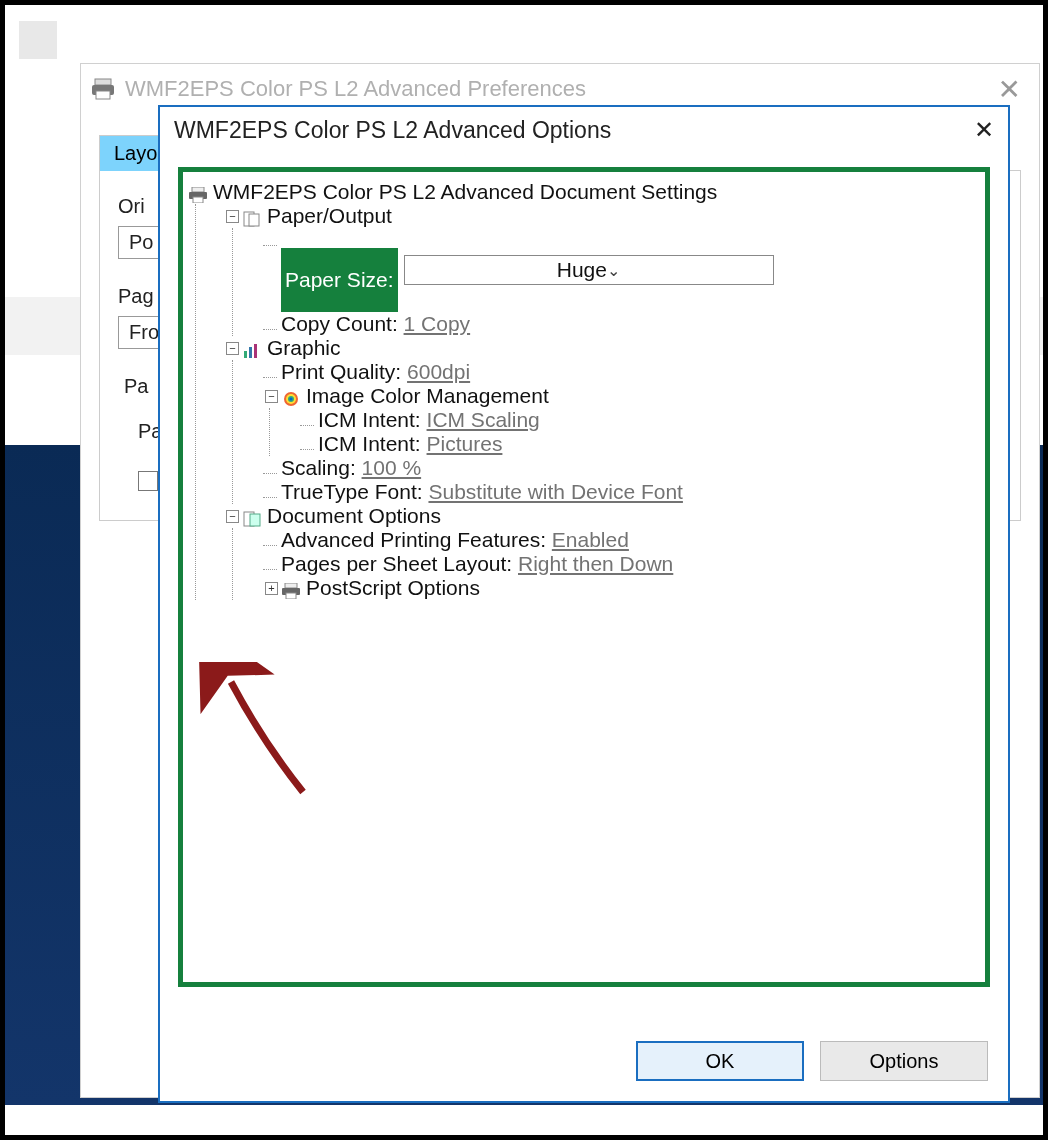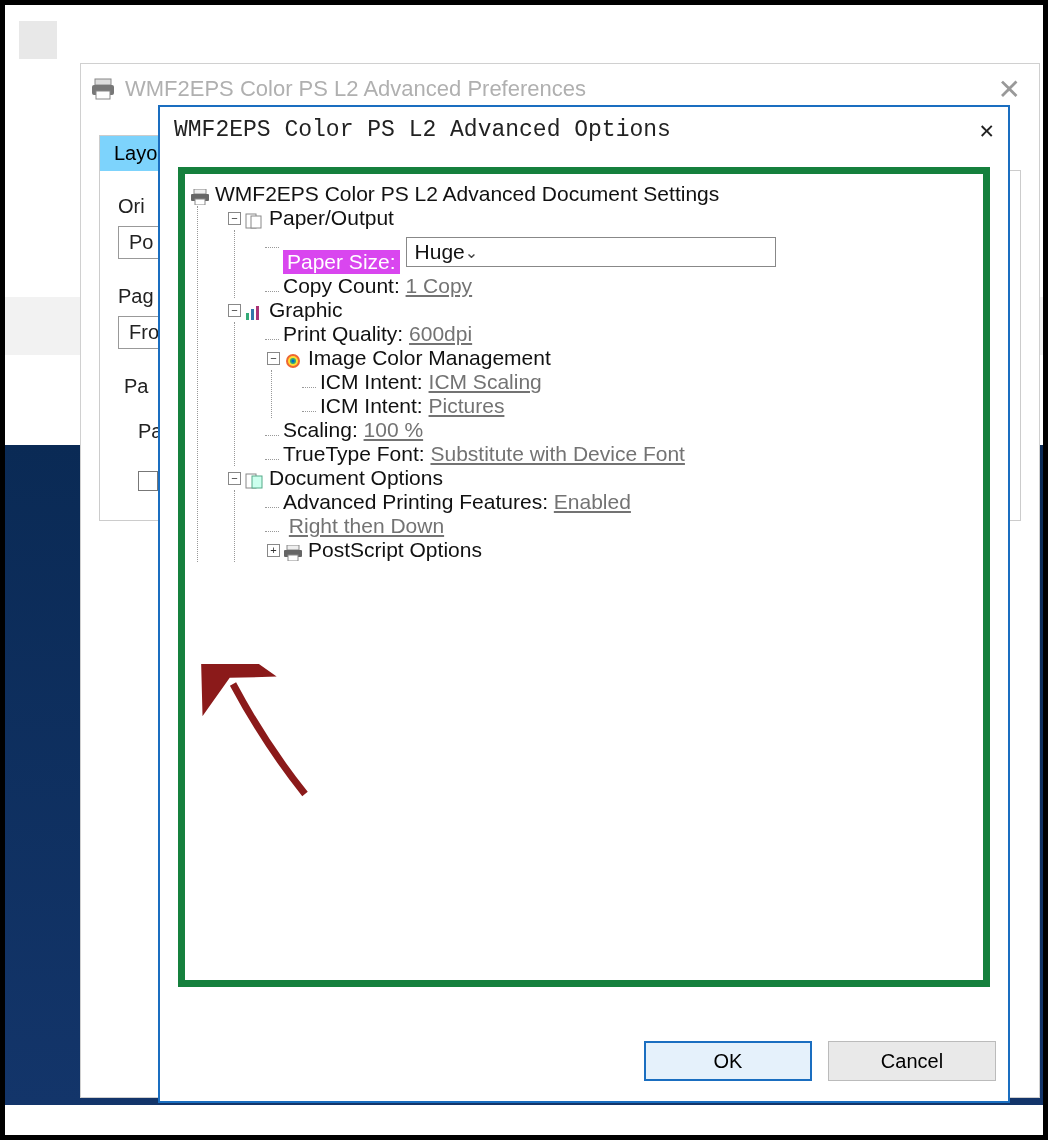--- a/index.html
+++ b/index.html
@@ -108,31 +108,30 @@
   background: #fff;
   border: 2px solid #1a6ec0;
 }
 .child-titlebar {
   height: 46px;
   display: flex;
   align-items: center;
   padding: 0 14px;
   font-size: 23px;
   color: #222;
-  font-family: Liberation Mono, monospace;
 }
 .child-close {
   margin-left: auto;
   font-size: 24px;
   color: #222;
   cursor: pointer;
 }
 .tree-panel {
   margin: 14px 18px;
-  border: 7px solid #15803d;
+  border: 5px solid #15803d;
   height: 820px;
   padding: 8px 6px;
   font-size: 21px;
   color: #111;
   overflow: hidden;
   position: relative;
 }
 .row { display: flex; align-items: center; }
 .expander {
   width: 13px; height: 13px;
@@ -164,40 +163,40 @@
 .leaf { padding-left: 18px; position: relative; }
 .leaf::before {
   content: "";
   position: absolute;
   left: 0; top: 17px;
   width: 14px;
   border-top: 1px dotted #999;
 }
 .value-link { text-decoration: underline; color: #737373; cursor: pointer; }
 .selected-key {
-  background: #d946ef;
+  background: #15803d;
   color: #fff;
-  padding: 0 4px;
+  padding: 20px 4px;
   margin-top: 20px;
 }
 .combo {
   border: 1px solid #888;
   display: inline-flex;
   align-items: center;
   padding: 2px 8px;
   margin-left: 6px;
   width: 370px;
-  justify-content: flex-start;
+  justify-content: center;
   font-size: 21px;
 }
 .combo .chev { font-size: 16px; color: #444; }
 
 .button-row {
   position: absolute;
-  right: 12px; bottom: 20px;
+  right: 20px; bottom: 20px;
   display: flex;
   gap: 16px;
 }
 .btn {
   width: 168px; height: 40px;
   font-size: 20px;
   background: #e9e9e9;
   border: 1px solid #bbb;
   display: flex;
   align-items: center;
@@ -360,21 +359,21 @@
               </svg>
           </span>
           <span>Document Options</span>
         </div>
         <div class="children">
           <div class="leaf row">
             <span>Advanced Printing Features:</span>&nbsp;
             <span class="value-link">Enabled</span>
           </div>
           <div class="leaf row">
-            &nbsp;
+            <span>Pages per Sheet Layout:</span>&nbsp;
             <span class="value-link">Right then Down</span>
           </div>
           <div class="row" style="padding-left:2px">
             <span class="expander">+</span>
             <span class="node-icon icon-printer">
               <svg viewBox="0 0 18 16">
                   <rect x="3" y="0" width="12" height="5" fill="#eee" stroke="#888"></rect>
                   <rect x="0" y="5" width="18" height="7" rx="1" fill="#666"></rect>
                   <rect x="4" y="10" width="10" height="6" fill="#fff" stroke="#888"></rect>
                 </svg>
@@ -390,15 +389,15 @@
         <marker id="ah" markerWidth="12" markerHeight="12" refX="2" refY="6" orient="auto">
           <path d="M0,0 L12,6 L0,12 L3,6 Z" fill="#8b1a1a"></path>
         </marker>
       </defs>
       <path d="M110,130 Q70,80 38,20" stroke="#8b1a1a" stroke-width="7" fill="none" marker-end="url(#ah)"></path>
     </svg>
   </div>
 
   <div class="button-row">
     <div class="btn primary">OK</div>
-    <div class="btn">Cancel</div>
+    <div class="btn">Options</div>
   </div>
 </div>
 
 </body></html>

